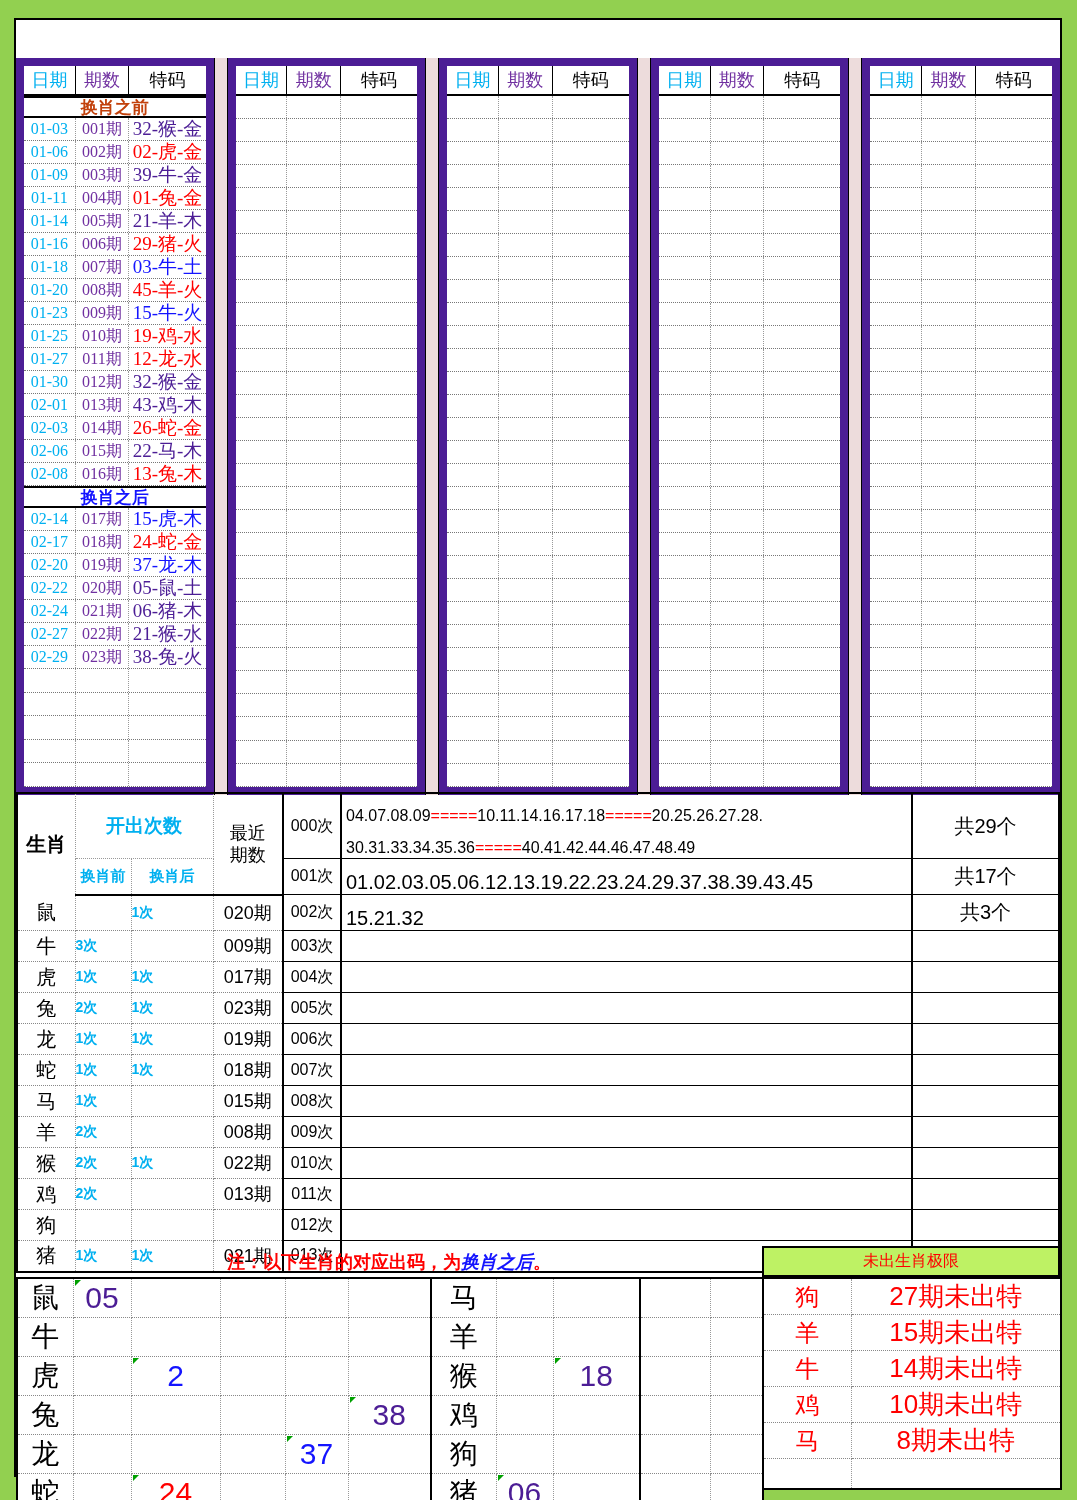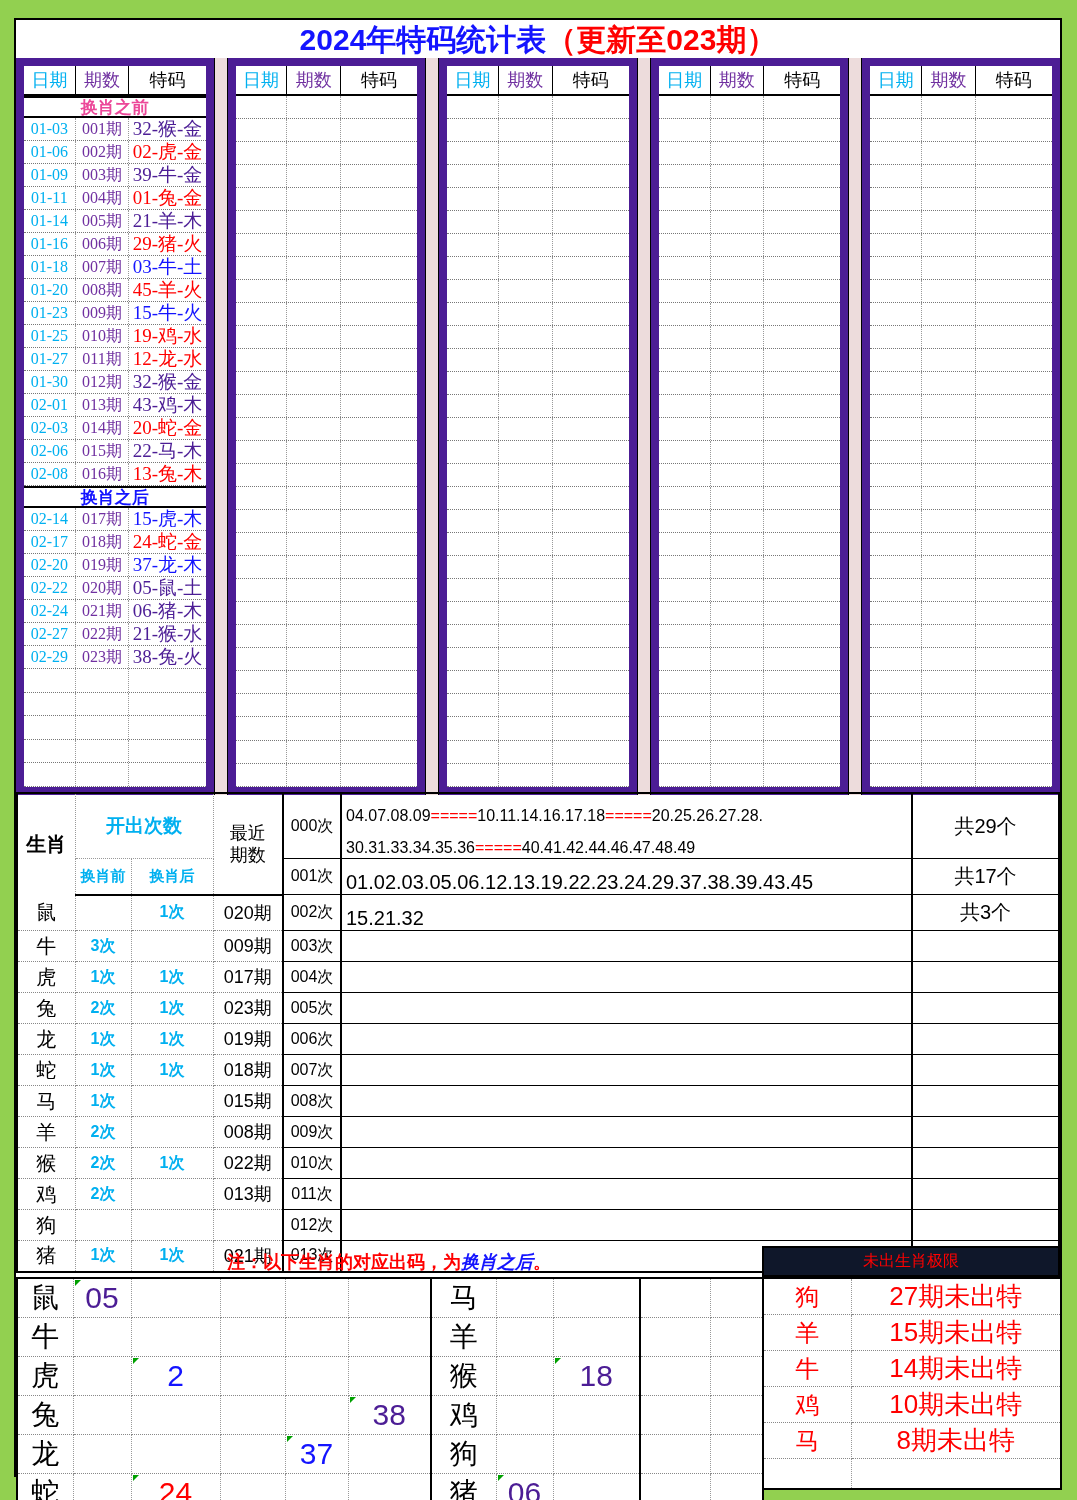--- a/index.html
+++ b/index.html
@@ -27,66 +27,63 @@
   .hc-date{width:28.5%;color:#00B0F0;border-right:1px solid #000;}
   .hc-period{width:29.5%;color:#7030A0;border-right:1px solid #000;}
   .hc-code{flex:1;color:#000;}
   .trow{display:flex;flex:0 0 23px;border-bottom:1px dotted #777;box-sizing:border-box;min-height:0;}
   .trow.tail{flex:1 1 24px;}
   .tc{display:flex;align-items:center;justify-content:center;box-sizing:border-box;overflow:hidden;white-space:nowrap;}
   .tc-date{width:28.5%;border-right:1px dotted #999;color:#00B0F0;font-size:16px;}
   .tc-period{width:29.5%;border-right:1px dotted #999;color:#7030A0;font-size:16px;}
   .tc-code{flex:1;font-size:19px;}
   .trow.sec{flex:0 0 22px;border-top:2px solid #000;border-bottom:2px solid #000;align-items:center;justify-content:center;font-size:17px;font-weight:bold;}
-  .sec-before{color:#ec4899;}
+  .sec-before{color:#c2410c;}
   .sec-after{color:#1414FF;}
   .cg{color:#4c1d95;} .cr{color:#FF0000;} .cb{color:#1414FF;}
   
   .mid-wrap{position:absolute;left:0;top:772px;width:100%;height:452px;}
   table.mid{border-collapse:collapse;table-layout:fixed;width:1044px;height:452px;border:2px solid #000;}
   table.mid td,table.mid th{padding:0;box-sizing:border-box;overflow:hidden;}
   .mzh{font-size:20px;font-weight:bold;color:#000;border-right:1px dotted #999;text-align:center;}
   .mdc{font-size:19px;font-weight:bold;color:#00B0F0;border-right:1px dotted #999;border-bottom:1px dotted #999;text-align:center;}
   .msub{font-size:15px;font-weight:bold;color:#00B0F0;border-right:1px dotted #999;border-bottom:2px solid #000;text-align:center;}
   .mrech{font-size:18px;color:#000;border-right:2px solid #000;text-align:center;line-height:22px;}
   .mzod{font-size:20px;color:#000;border-right:1px dotted #999;border-bottom:1px dotted #888;text-align:center;}
-  .mcnt{font-size:16px;font-weight:bold;color:#00B0F0;border-right:1px dotted #999;border-bottom:1px dotted #888;text-align:center;}
+  .mcnt{font-size:14px;font-weight:bold;color:#00B0F0;border-right:1px dotted #999;border-bottom:1px dotted #888;text-align:left;}
   .mrec{font-size:18px;color:#000;border-right:2px solid #000;border-bottom:1px dotted #888;text-align:center;}
   .hbot{border-bottom:2px solid #000 !important;}
   .mf{font-size:16px;color:#000;border-right:2px solid #000;border-bottom:1px solid #000;text-align:center;}
   .md{font-size:20px;color:#000;border-right:2px solid #000;border-bottom:1px solid #000;text-align:left;padding-left:4px !important;}
   .md .ln{line-height:20px;font-size:16px;white-space:nowrap;margin-top:12px;}
   .mt{font-size:20px;color:#000;border-bottom:1px solid #000;text-align:center;}
   .seg-k{color:#000;} .seg-r{color:#FF0000;} .seg-bi{color:#1414FF;font-style:italic;font-weight:bold;}
   
   .note-row{position:absolute;left:0;top:1226px;width:746px;height:31px;display:flex;align-items:center;justify-content:center;
     font-size:18px;font-weight:bold;color:#FF0000;white-space:nowrap;}
   .limit-header{position:absolute;left:746px;top:1226px;width:298px;height:31px;border:2px solid #000;box-sizing:border-box;
-    display:flex;align-items:center;justify-content:center;font-size:16px;color:#FF0000;background:#0f172a;}
+    display:flex;align-items:center;justify-content:center;font-size:16px;color:#FF0000;background:#bef264;}
   table.bt{border-collapse:collapse;table-layout:fixed;position:absolute;top:1257px;height:198px;border:2px solid #000;background:#fff;}
   table.bt td{padding:0;box-sizing:border-box;border-right:1px dotted #999;border-bottom:1px dotted #888;overflow:hidden;position:relative;}
   table.bt td:last-child{border-right:none;}
   .bz{font-size:28px;color:#000;text-align:center;}
   .bv{font-size:30px;text-align:center;}
   .bt-left{left:0;width:414px;}
   .bt-mid{left:414px;width:332px;}
   .bt-mid td.solidl{border-left:2px solid #000;}
   .bt-right{left:746px;width:298px;}
   .rz{font-size:24px;color:#FF0000;text-align:center;}
   .rv{font-size:26px;color:#FF0000;text-align:center;}
   .gm::before{content:"";position:absolute;left:1px;top:1px;width:0;height:0;
     border-top:6px solid #00A000;border-right:6px solid transparent;}
 </style>
 </head>
 <body>
 
 <div class="content">
-  <div class="title-row">
-    <span class="t-main">2024年特码统计表</span><span class="t-upd">（更新至023期）</span>
-  </div>
 
   <div class="top-table">
       <div class="tg">
         <div class="tg-header">
           <div class="hc hc-date">日期</div>
           <div class="hc hc-period">期数</div>
           <div class="hc hc-code">特码</div>
         </div>
         <div class="trow sec sec-before">换肖之前</div>
         <div class="trow">
@@ -150,21 +147,21 @@
           <div class="tc tc-code cg">32-猴-金</div>
         </div>
         <div class="trow">
           <div class="tc tc-date">02-01</div>
           <div class="tc tc-period">013期</div>
           <div class="tc tc-code cg">43-鸡-木</div>
         </div>
         <div class="trow">
           <div class="tc tc-date">02-03</div>
           <div class="tc tc-period">014期</div>
-          <div class="tc tc-code cr">20-蛇-金</div>
+          <div class="tc tc-code cr">26-蛇-金</div>
         </div>
         <div class="trow">
           <div class="tc tc-date">02-06</div>
           <div class="tc tc-period">015期</div>
           <div class="tc tc-code cg">22-马-木</div>
         </div>
         <div class="trow">
           <div class="tc tc-date">02-08</div>
           <div class="tc tc-period">016期</div>
           <div class="tc tc-code cr">13-兔-木</div>

